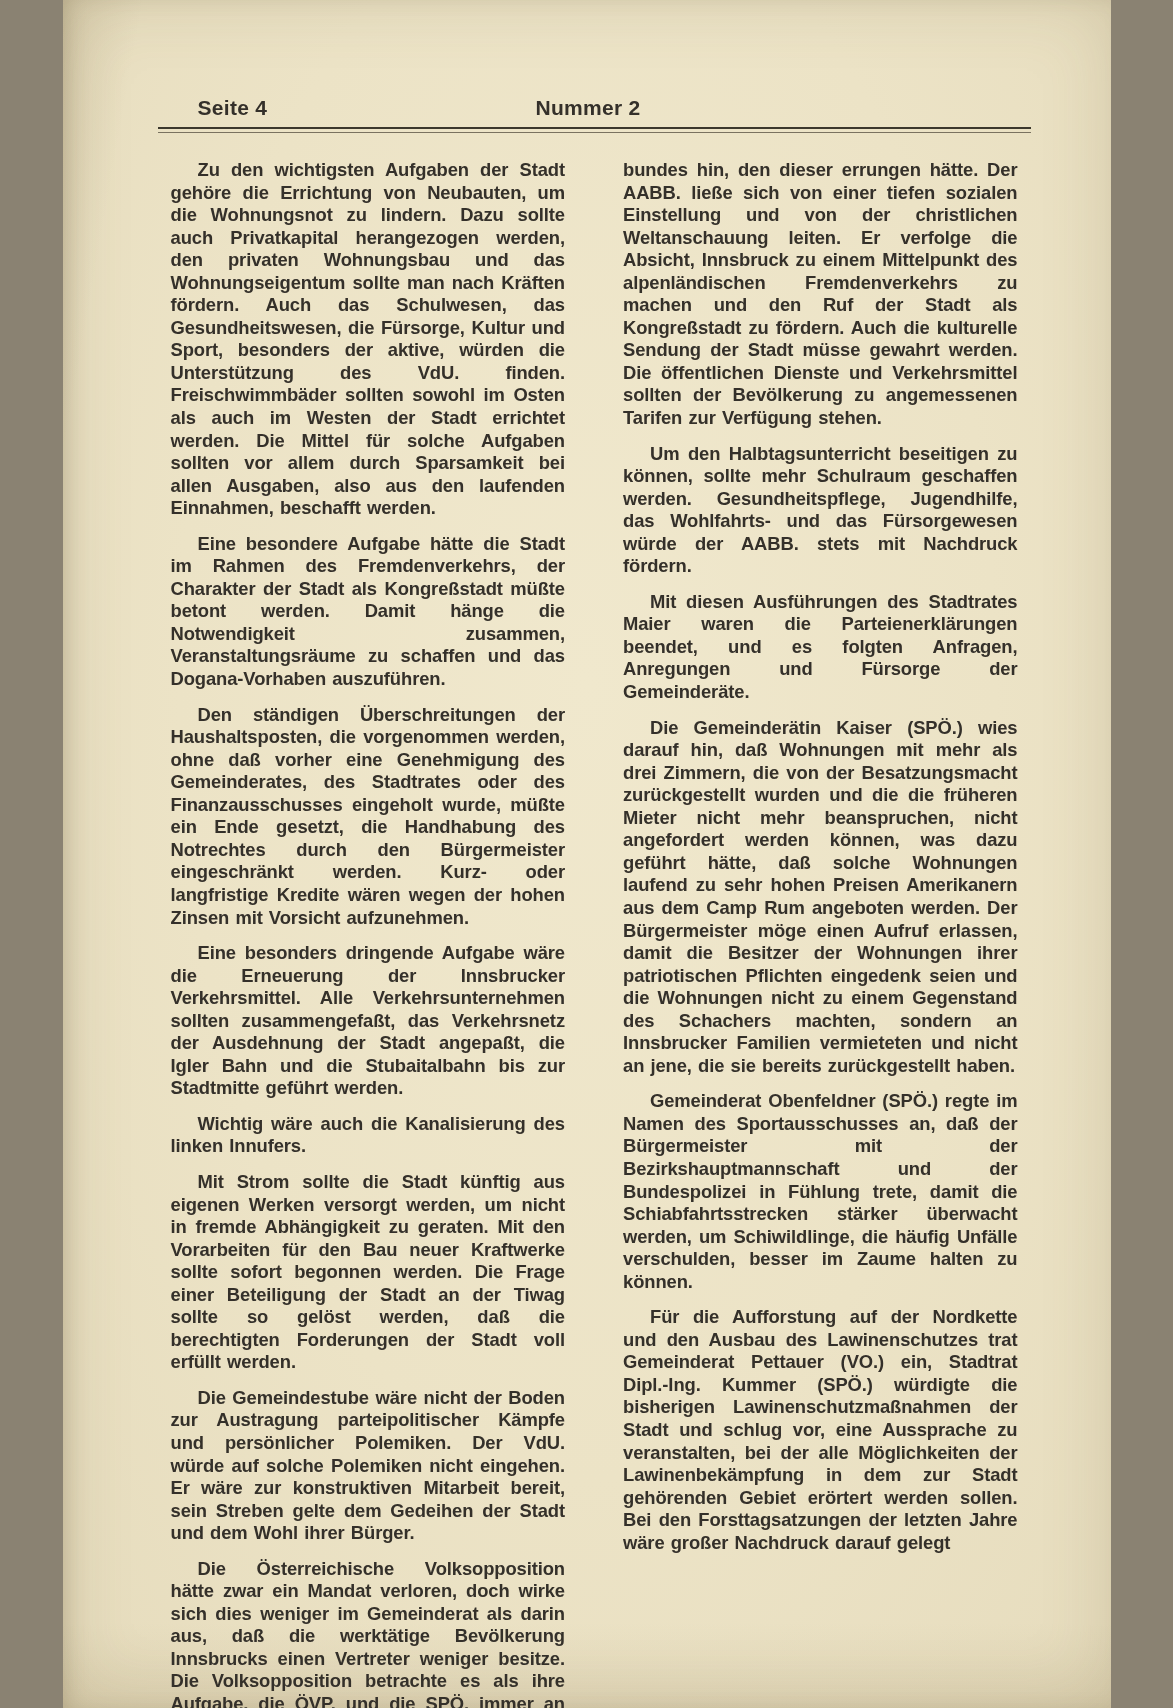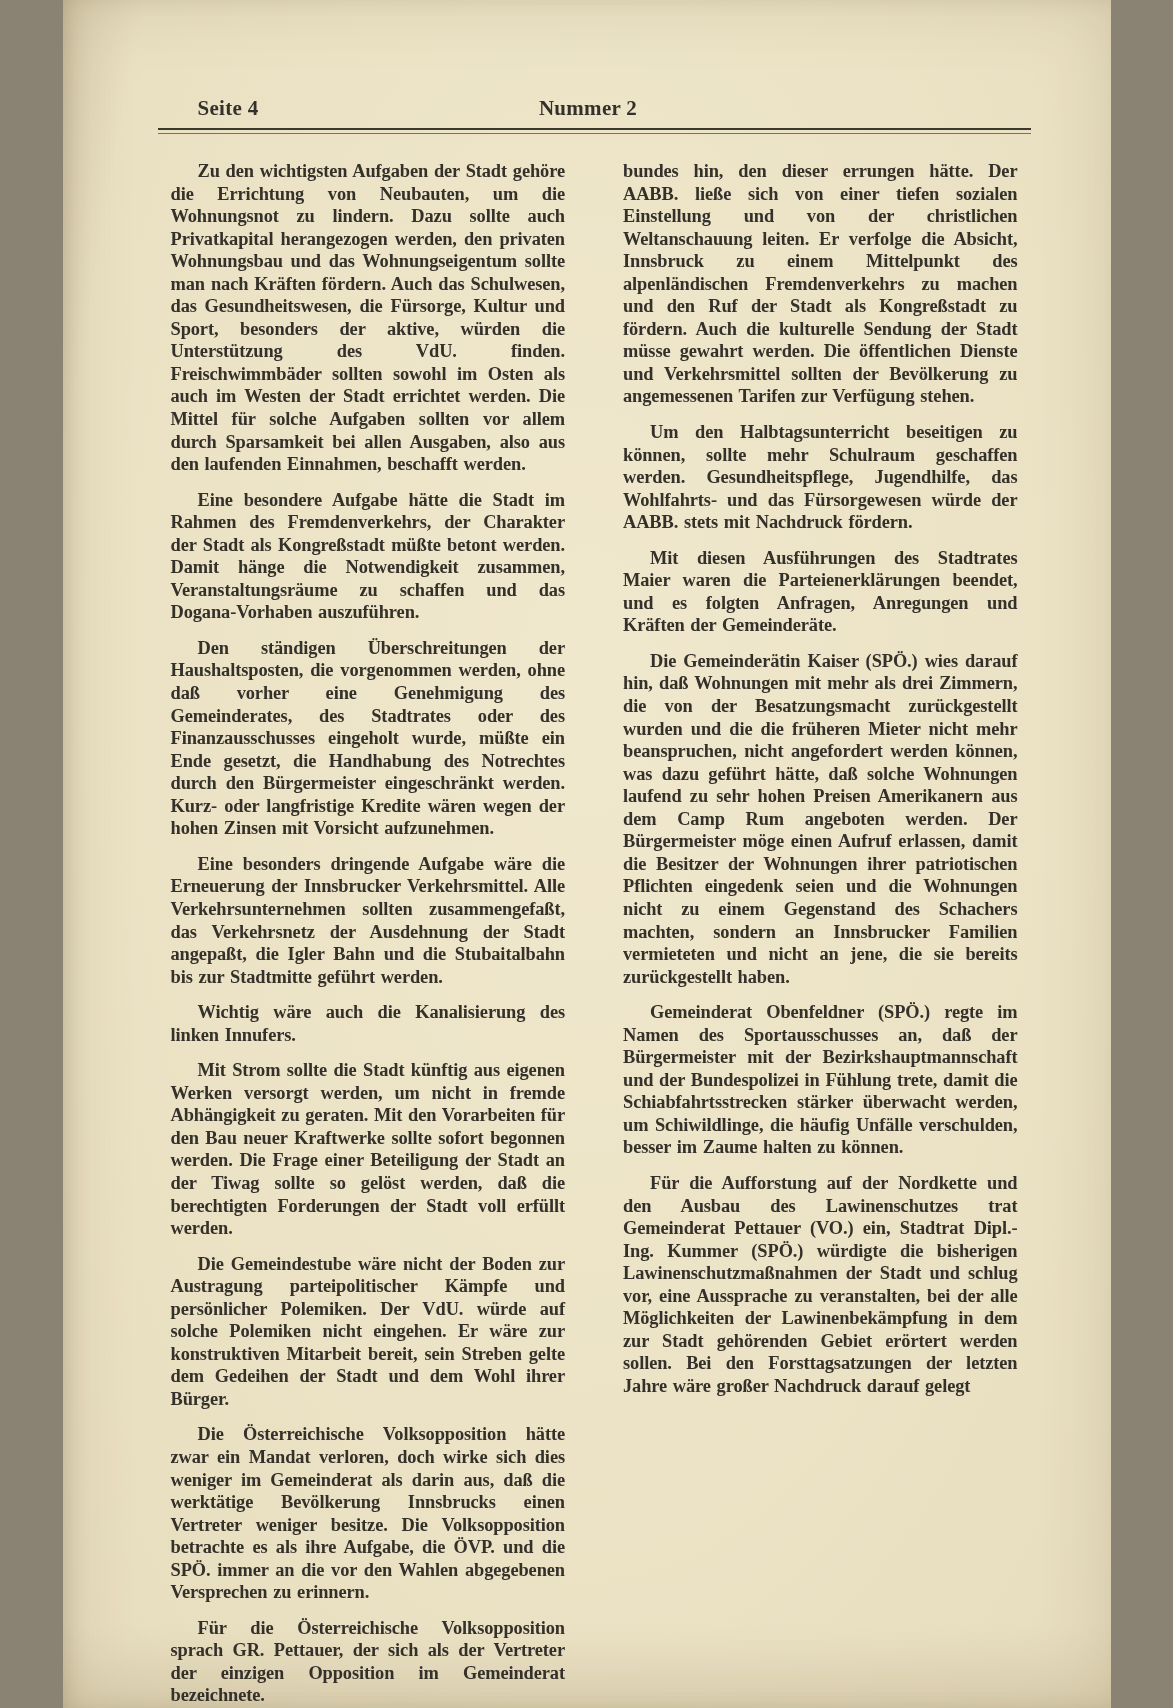--- a/index.html
+++ b/index.html
@@ -8,21 +8,21 @@
     width: 1048px;
     height: 1708px;
     margin: 0 auto;
     box-sizing: border-box;
     background:
       linear-gradient(100deg, rgba(120,100,60,0.12) 0%, rgba(120,100,60,0.0) 6%),
       linear-gradient(0deg, rgba(140,120,80,0.10) 0%, rgba(140,120,80,0.0) 5%),
       radial-gradient(ellipse at 50% 40%, #f0e8cd 0%, #ece3c6 55%, #e6dcbd 100%);
     box-shadow: inset 0 0 70px rgba(110,92,55,0.18), inset 10px 0 24px -10px rgba(90,75,45,0.28);
     color: #34302a;
-    font-family: Liberation Serif, serif;
+    font-family: Liberation Sans, sans-serif;
     font-weight: 700;
     padding: 96px 80px 0 95px;
     overflow: hidden;
   }
   .masthead {
     display: grid;
     grid-template-columns: 1fr auto 1fr;
     align-items: baseline;
     font-size: 21px;
     letter-spacing: 0.3px;
@@ -77,20 +77,20 @@
       <p class="para">Die Gemeindestube wäre nicht der Boden zur Austragung parteipolitischer Kämpfe und persönlicher Polemiken. Der VdU. würde auf solche Polemiken nicht eingehen. Er wäre zur konstruktiven Mitarbeit bereit, sein Streben gelte dem Gedeihen der Stadt und dem Wohl ihrer Bürger.</p>
       <p class="para">Die Österreichische Volksopposition hätte zwar ein Mandat verloren, doch wirke sich dies weniger im Gemeinderat als darin aus, daß die werktätige Bevölkerung Innsbrucks einen Vertreter weniger besitze. Die Volksopposition betrachte es als ihre Aufgabe, die ÖVP. und die SPÖ. immer an die vor den Wahlen abgegebenen Versprechen zu erinnern.</p>
       <p class="para">Für die Österreichische Volksopposition sprach GR. Pettauer, der sich als der Vertreter der einzigen Opposition im Gemeinderat bezeichnete.</p>
       <p class="para">Er schloß mit einem Aufruf für ein nach jeder Richtung unabhängiges Österreich und eine friedliche Zukunft des Volkes.</p>
 
     </section>
 
     <section class="col">
       <p class="para continuation">bundes hin, den dieser errungen hätte. Der AABB. ließe sich von einer tiefen sozialen Einstellung und von der christlichen Weltanschauung leiten. Er verfolge die Absicht, Innsbruck zu einem Mittelpunkt des alpenländischen Fremdenverkehrs zu machen und den Ruf der Stadt als Kongreßstadt zu fördern. Auch die kulturelle Sendung der Stadt müsse gewahrt werden. Die öffentlichen Dienste und Verkehrsmittel sollten der Bevölkerung zu angemessenen Tarifen zur Verfügung stehen.</p>
       <p class="para">Um den Halbtagsunterricht beseitigen zu können, sollte mehr Schulraum geschaffen werden. Gesundheitspflege, Jugendhilfe, das Wohlfahrts- und das Fürsorgewesen würde der AABB. stets mit Nachdruck fördern.</p>
-      <p class="para">Mit diesen Ausführungen des Stadtrates Maier waren die Parteienerklärungen beendet, und es folgten Anfragen, Anregungen und Kräften der Gemeinderäte.</p>
+      <p class="para">Mit diesen Ausführungen des Stadtrates Maier waren die Parteienerklärungen beendet, und es folgten Anfragen, Anregungen und Fürsorge der Gemeinderäte.</p>
       <p class="para">Die Gemeinderätin Kaiser (SPÖ.) wies darauf hin, daß Wohnungen mit mehr als drei Zimmern, die von der Besatzungsmacht zurückgestellt wurden und die die früheren Mieter nicht mehr beanspruchen, nicht angefordert werden können, was dazu geführt hätte, daß solche Wohnungen laufend zu sehr hohen Preisen Amerikanern aus dem Camp Rum angeboten werden. Der Bürgermeister möge einen Aufruf erlassen, damit die Besitzer der Wohnungen ihrer patriotischen Pflichten eingedenk seien und die Wohnungen nicht zu einem Gegenstand des Schachers machten, sondern an Innsbrucker Familien vermieteten und nicht an jene, die sie bereits zurückgestellt haben.</p>
       <p class="para">Gemeinderat Obenfeldner (SPÖ.) regte im Namen des Sportausschusses an, daß der Bürgermeister mit der Bezirkshauptmannschaft und der Bundespolizei in Fühlung trete, damit die Schiabfahrtsstrecken stärker überwacht werden, um Schiwildlinge, die häufig Unfälle verschulden, besser im Zaume halten zu können.</p>
       <p class="para">Für die Aufforstung auf der Nordkette und den Ausbau des Lawinenschutzes trat Gemeinderat Pettauer (VO.) ein, Stadtrat Dipl.-Ing. Kummer (SPÖ.) würdigte die bisherigen Lawinenschutzmaßnahmen der Stadt und schlug vor, eine Aussprache zu veranstalten, bei der alle Möglichkeiten der Lawinenbekämpfung in dem zur Stadt gehörenden Gebiet erörtert werden sollen. Bei den Forsttagsatzungen der letzten Jahre wäre großer Nachdruck darauf gelegt</p>
     </section>
 
   </main>
 </div>
 
 </body></html>

